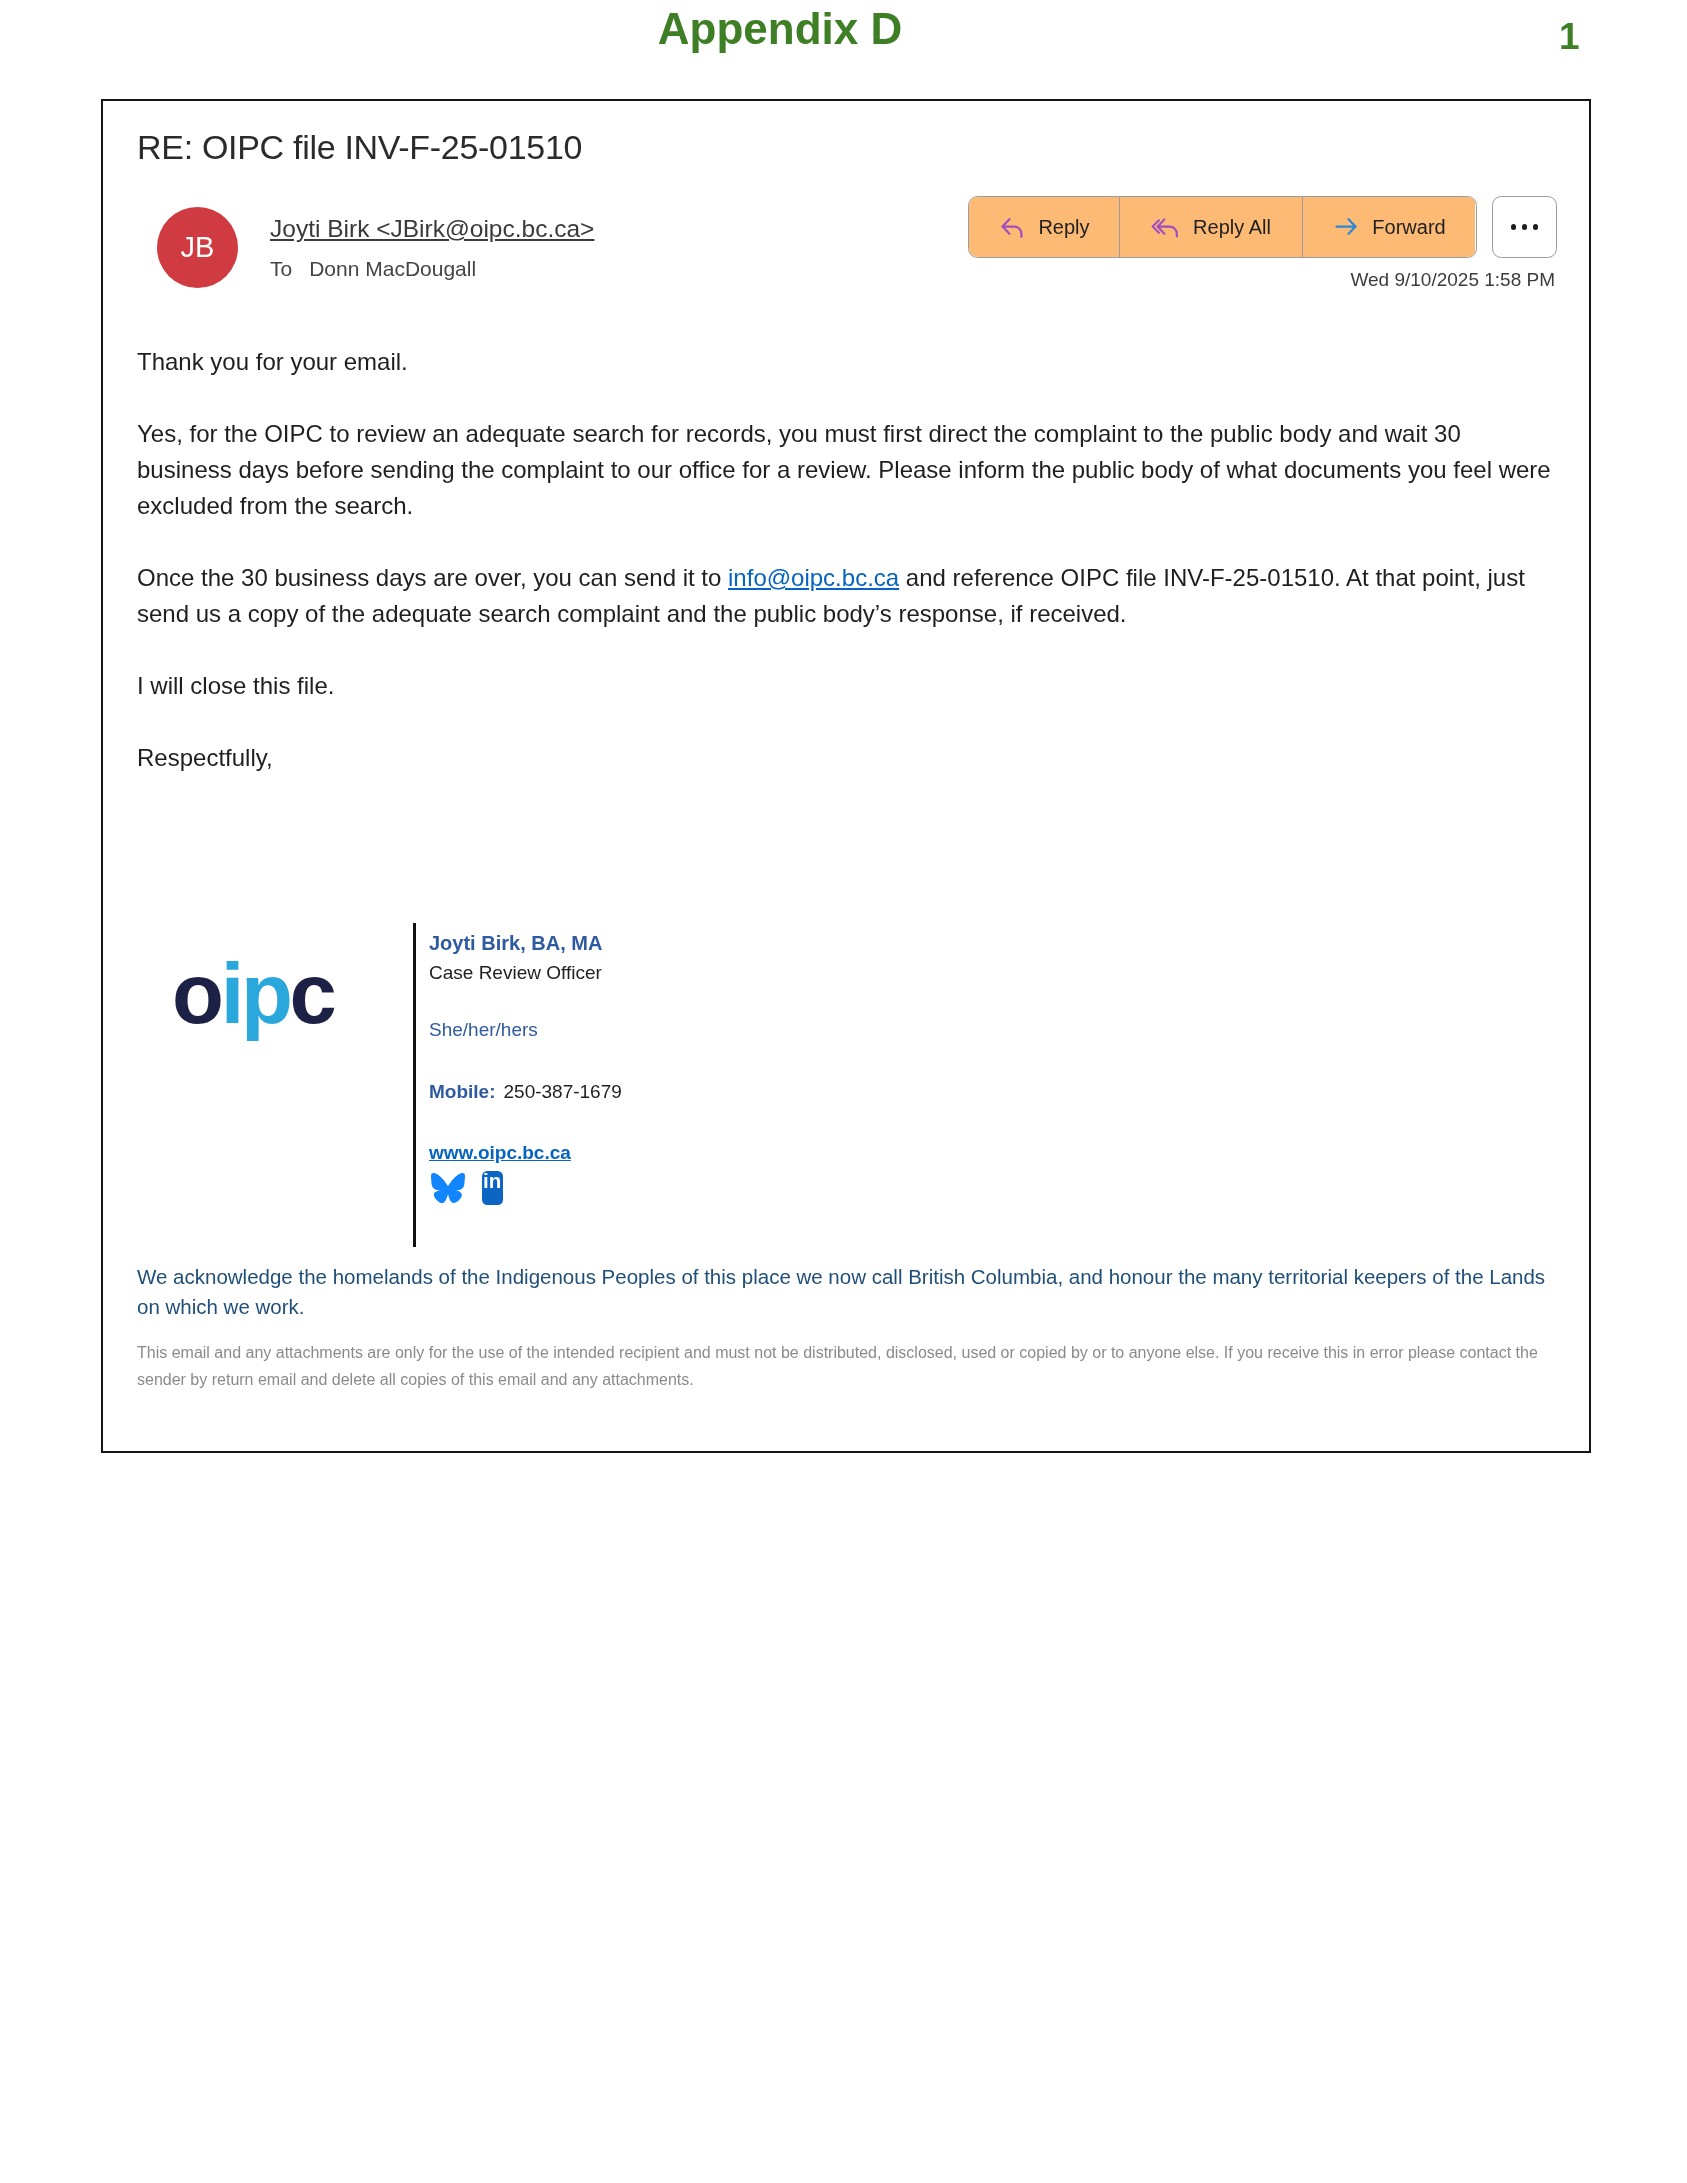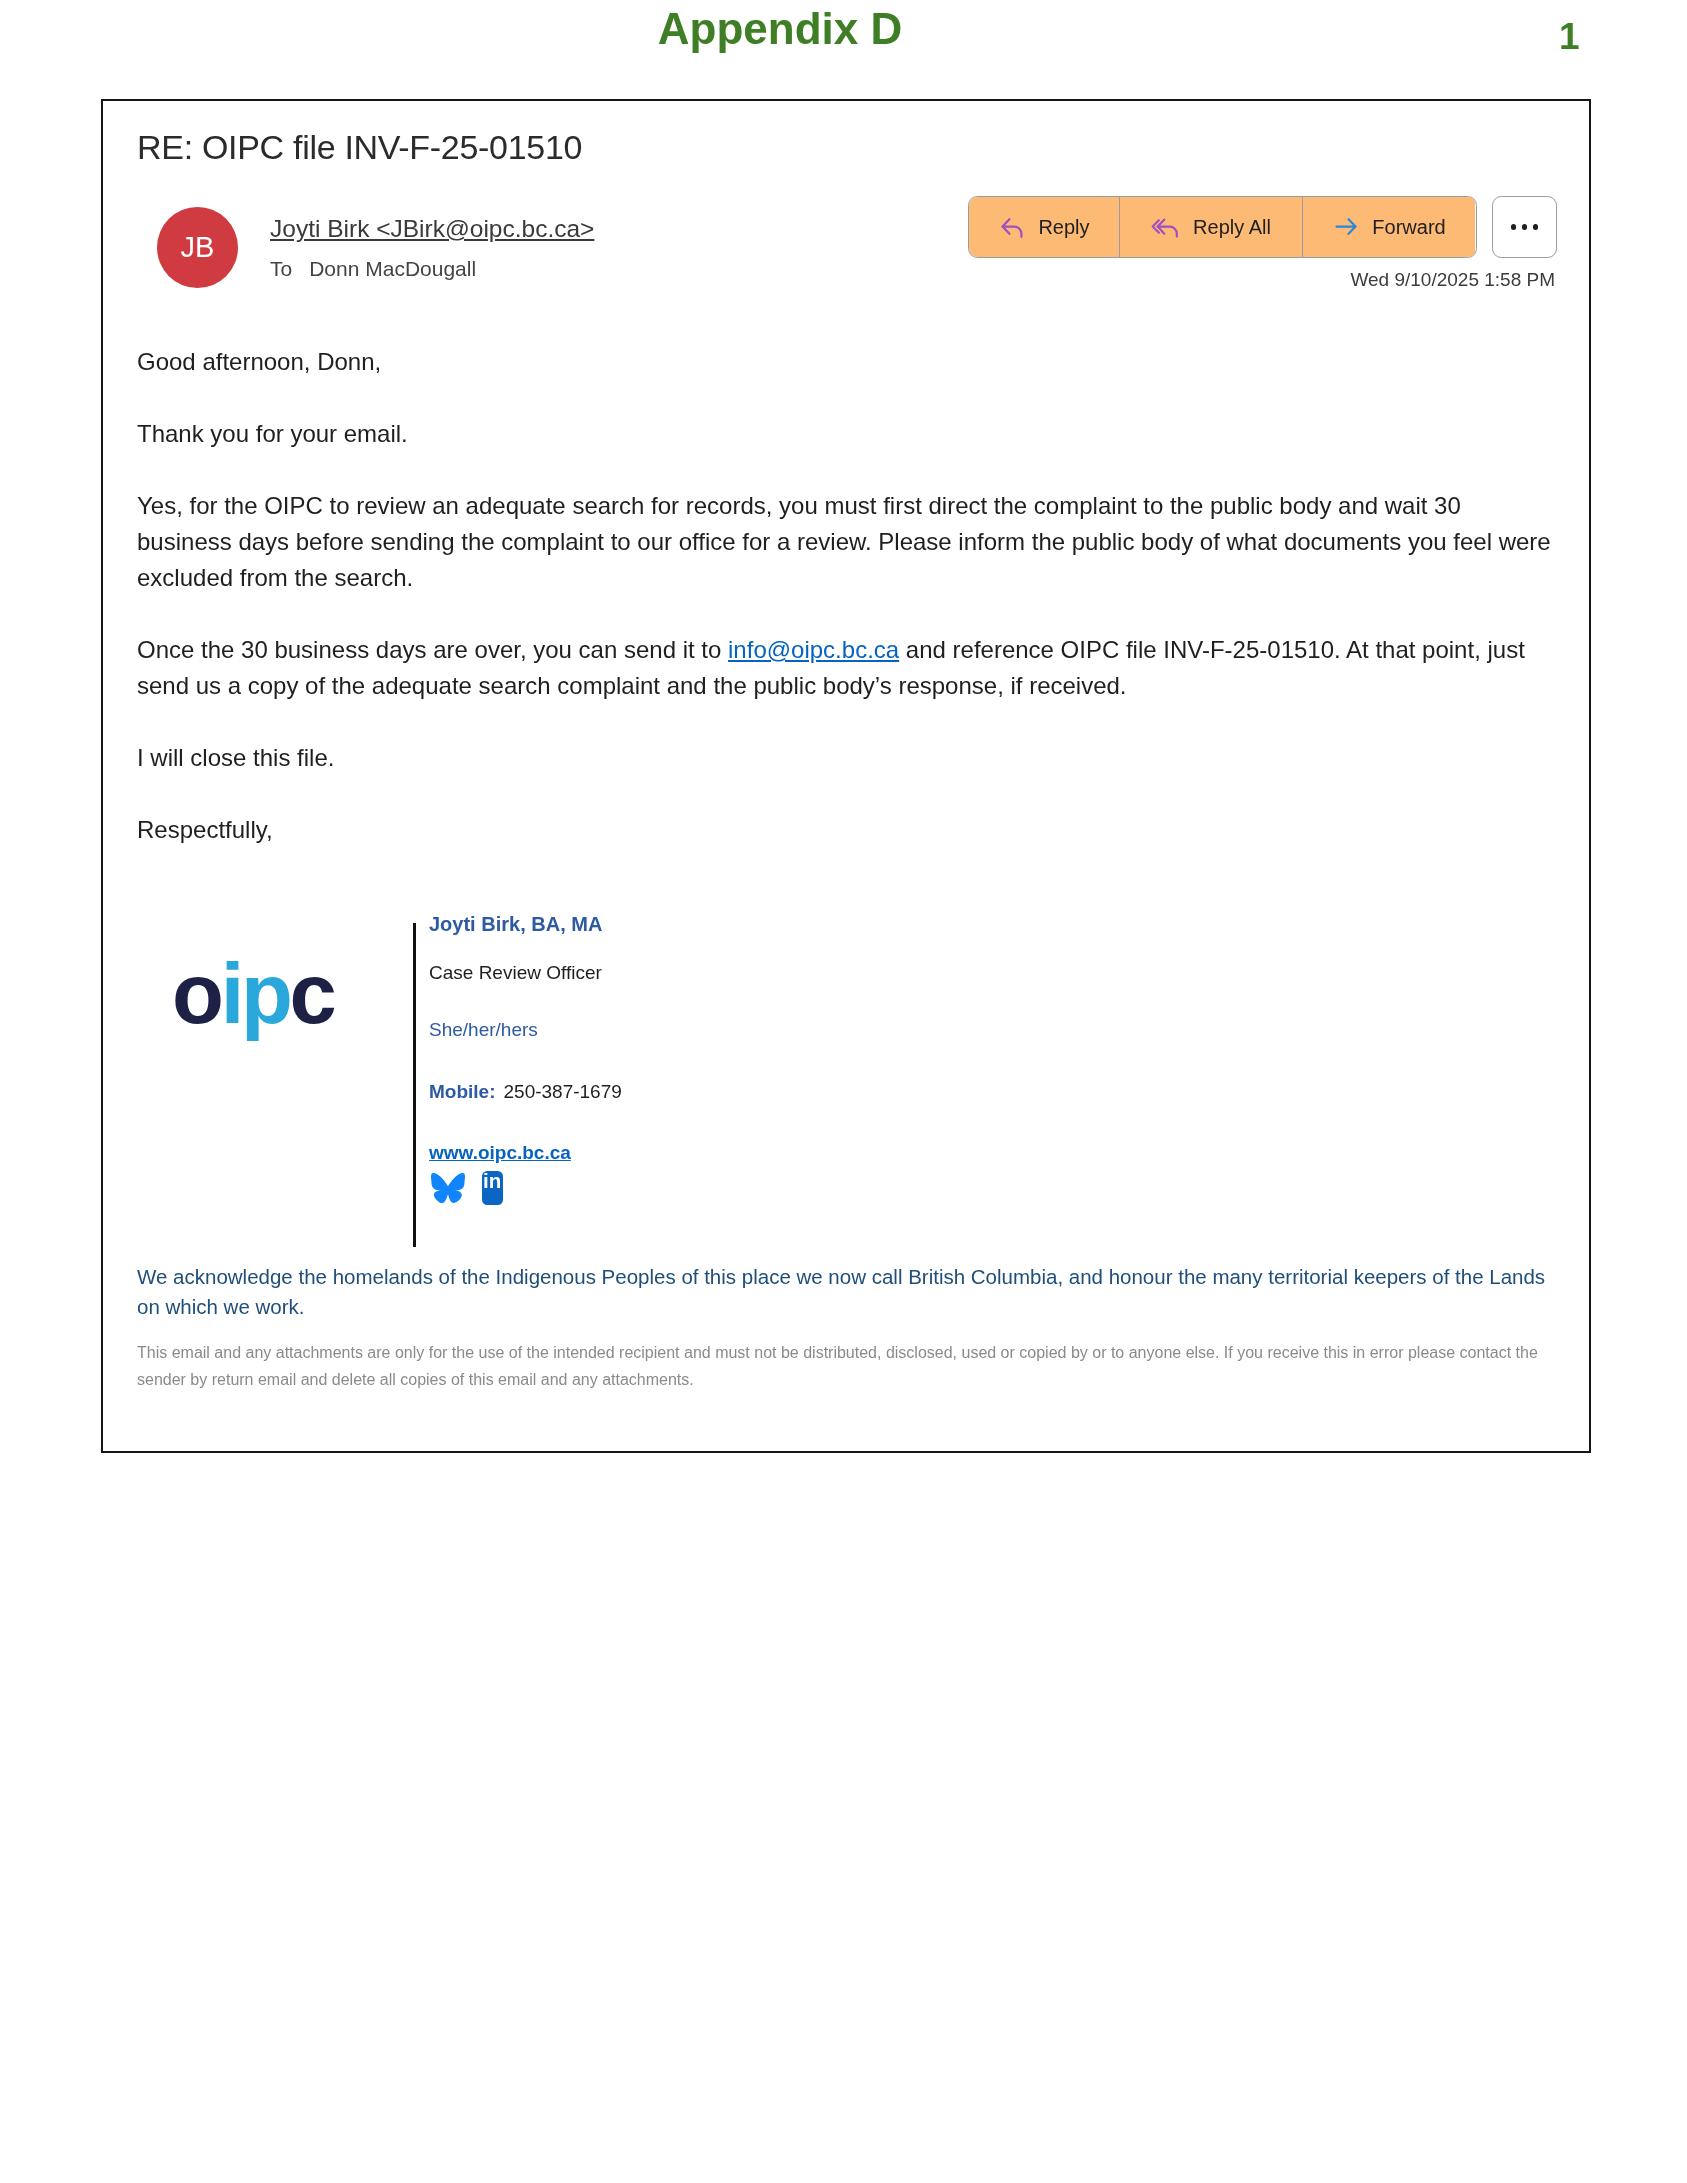--- a/index.html
+++ b/index.html
@@ -73,21 +73,21 @@
   
   .sig-logo{
     position:absolute;left:69px;top:850px;font-size:85px;font-weight:bold;
     letter-spacing:-3.3px;line-height:1;cursor:default;
   }
   .sig-logo .navy{color:var(--logo-navy,#1C2145);}
   .sig-logo .cyan{color:var(--logo-cyan,#2BA8DB);}
   .sig-divider{
     position:absolute;left:310px;top:822px;width:2.6px;height:324px;background:#111;
   }
-  .sig-name{position:absolute;left:326px;top:812px;font-size:20px;font-weight:bold;color:var(--signature-blue,#2E5AA0);}
+  .sig-name{position:absolute;left:326px;top:831px;font-size:20px;font-weight:bold;color:var(--signature-blue,#2E5AA0);}
   .sig-title{position:absolute;left:326px;top:861px;font-size:19px;color:#1f1f1f;}
   .sig-pronouns{position:absolute;left:326px;top:918px;font-size:19px;color:var(--signature-blue,#2E5AA0);}
   .sig-mobile{position:absolute;left:326px;top:980px;font-size:19px;color:#1f1f1f;}
   .sig-mobile .mobile-label{font-weight:bold;color:var(--signature-blue,#2E5AA0);margin-right:8px;}
   .sig-site{
     position:absolute;left:326px;top:1041px;font-size:19px;font-weight:bold;
     color:var(--link-blue,#0563C1);text-decoration:underline;cursor:pointer;text-align:right;
   }
   .sig-social{position:absolute;left:326px;top:1070px;display:flex;align-items:center;gap:14.6px;}
   .bluesky{width:38px;height:34px;display:block;cursor:pointer;}
@@ -158,21 +158,20 @@
   <div class="more-btn">
     <span style="display:flex;gap:6px;">
         <i></i>
         <i></i>
         <i></i>
       </span>
   </div>
   <div class="timestamp">Wed 9/10/2025 1:58 PM</div>
 
   <div class="email-body">
-    <p>Good afternoon, Donn,</p>
     <p>Thank you for your email.</p>
     <p>Yes, for the OIPC to review an adequate search for records, you must first direct the complaint to the public body and wait 30 business days before sending the complaint to our office for a review. Please inform the public body of what documents you feel were excluded from the search.</p>
     <p><span>Once the 30 business days are over, you can send it to </span><a class="body-link">info@oipc.bc.ca</a><span> and reference OIPC file INV-F-25-01510. At that point, just send us a copy of the adequate search complaint and the public body’s response, if received.</span></p>
     <p>I will close this file.</p>
     <p class="closing">Respectfully,</p>
   </div>
 
   <div class="sig-logo"><span class="navy">o</span><span class="cyan">i</span><span class="cyan">p</span><span class="navy">c</span></div>
   <div class="sig-divider"></div>
   <div class="sig-name">Joyti Birk, BA, MA</div>

